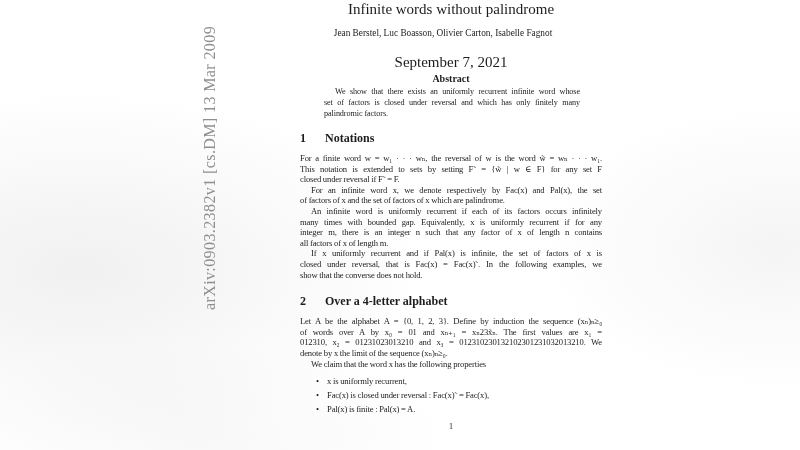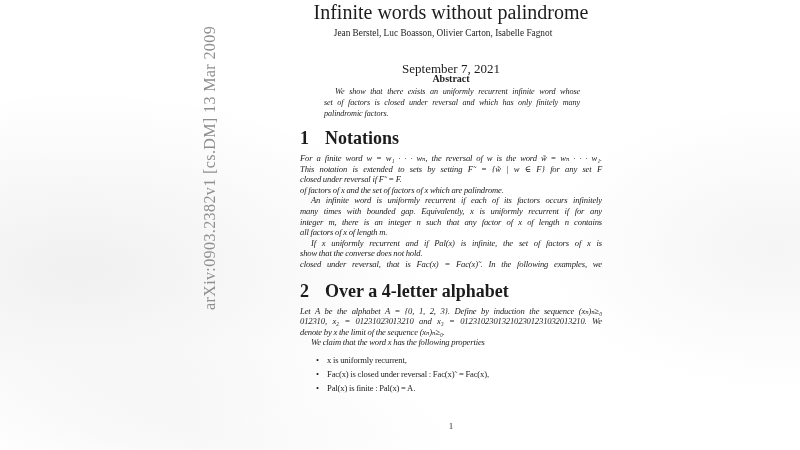--- a/index.html
+++ b/index.html
@@ -13,30 +13,30 @@
       radial-gradient(45% 30% at 25% 97%, rgba(110,110,110,.05), rgba(110,110,110,0) 70%),
       #ffffff;
   }
   .canvas{position:relative;width:800px;height:450px;}
   .arxiv-stamp{
     position:absolute;left:210px;top:168px;
     transform:translate(-50%,-50%) rotate(-90deg);
     white-space:nowrap;font-size:16px;color:#8f8f8f;letter-spacing:.4px;
   }
   .sheet{position:absolute;left:300px;top:0;width:302px;height:450px;}
-  .title{position:absolute;top:1px;left:0;right:0;text-align:center;font-size:20px;}
+  .title{position:absolute;top:1px;left:0;right:0;text-align:center;font-size:15px;}
   .authors{position:absolute;top:28px;left:0;right:16px;text-align:center;font-size:9.3px;}
-  .date{position:absolute;top:61px;left:0;right:0;text-align:center;font-size:13px;}
+  .date{position:absolute;top:54px;left:0;right:0;text-align:center;font-size:15px;}
   .abs-head{position:absolute;top:73px;left:0;right:0;text-align:center;font-size:10px;font-weight:bold;}
   .abstract{position:absolute;top:86px;left:24px;width:256px;font-size:8.2px;line-height:11px;letter-spacing:-.1px;}
   #content{position:absolute;top:131px;left:0;width:302px;font-size:8.6px;line-height:10.6px;letter-spacing:-.15px;word-spacing:-.2px;}
-  .sec-head{font-size:18px;font-weight:bold;letter-spacing:0;word-spacing:0;line-height:14px;margin:14px 0 8px 0;}
+  .sec-head{font-size:12px;font-weight:bold;letter-spacing:0;word-spacing:0;line-height:14px;margin:14px 0 8px 0;}
   .sec-head.first{margin-top:0;}
   .sec-num{display:inline-block;min-width:25px;}
-  .line{text-align:justify;text-align-last:justify;font-style:italic;-moz-text-align-last:justify;}
+  .line{text-align:justify;text-align-last:justify;-moz-text-align-last:justify;}
   .line.last{text-align:left;text-align-last:left;-moz-text-align-last:left;}
   .line.indent{text-indent:11px;}
   .bullets{margin-top:6px;}
   .bullet-line{position:relative;padding-left:27px;line-height:13.8px;}
   .bullet-dot{position:absolute;left:16px;}
   .pageno{position:absolute;top:421px;left:0;right:0;text-align:center;font-size:9px;color:#333;}
 </style>
 </head>
 <body>
 
@@ -53,36 +53,38 @@
         <div class="line last">palindromic factors.</div>
       </div>
     <div id="content">
         <div class="sec-head first"><span class="sec-num">1</span><span>Notations</span></div>
         <div>
           <div class="line">For a finite word w = w₁ · · · wₙ, the reversal of w is the word w̃ = wₙ · · · w₁.</div>
           <div class="line">This notation is extended to sets by setting F˜ = {w̃ | w ∈ F} for any set F</div>
           <div class="line last">closed under reversal if F˜ = F.</div>
         </div>
         <div>
+          <div class="line indent">For an infinite word x, we denote respectively by Fac(x) and Pal(x), the set</div>
           <div class="line last">of factors of x and the set of factors of x which are palindrome.</div>
         </div>
         <div>
           <div class="line indent">An infinite word is uniformly recurrent if each of its factors occurs infinitely</div>
           <div class="line">many times with bounded gap. Equivalently, x is uniformly recurrent if for any</div>
           <div class="line">integer m, there is an integer n such that any factor of x of length n contains</div>
           <div class="line last">all factors of x of length m.</div>
         </div>
         <div>
           <div class="line indent">If x uniformly recurrent and if Pal(x) is infinite, the set of factors of x is</div>
+          <div class="line">closed under reversal, that is Fac(x) = Fac(x)˜. In the following examples, we</div>
           <div class="line last">show that the converse does not hold.</div>
-          <div class="line">closed under reversal, that is Fac(x) = Fac(x)˜. In the following examples, we</div>
         </div>
         <div class="sec-head"><span class="sec-num">2</span><span>Over a 4-letter alphabet</span></div>
         <div>
           <div class="line">Let A be the alphabet A = {0, 1, 2, 3}. Define by induction the sequence (xₙ)ₙ≥₀</div>
+          <div class="line">of words over A by x₀ = 01 and xₙ₊₁ = xₙ23x̃ₙ. The first values are x₁ =</div>
           <div class="line">012310, x₂ = 01231023013210 and x₃ = 012310230132102301231032013210. We</div>
           <div class="line last">denote by x the limit of the sequence (xₙ)ₙ≥₀.</div>
         </div>
         <div>
           <div class="line last indent">We claim that the word x has the following properties</div>
         </div>
         <div class="bullets">
           <div class="bullet-line"><span class="bullet-dot">•</span><span>x is uniformly recurrent,</span></div>
           <div class="bullet-line"><span class="bullet-dot">•</span><span>Fac(x) is closed under reversal : Fac(x)˜ = Fac(x),</span></div>
           <div class="bullet-line"><span class="bullet-dot">•</span><span>Pal(x) is finite : Pal(x) = A.</span></div>

